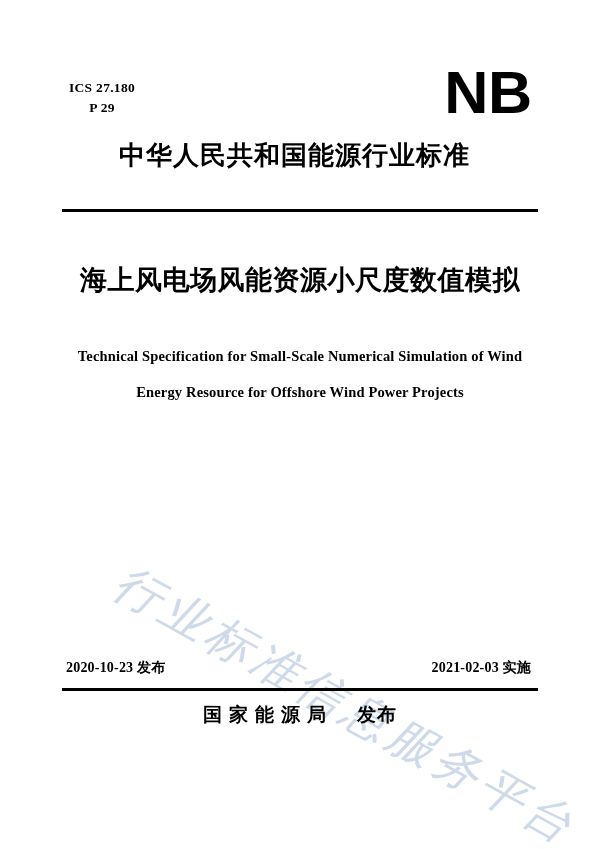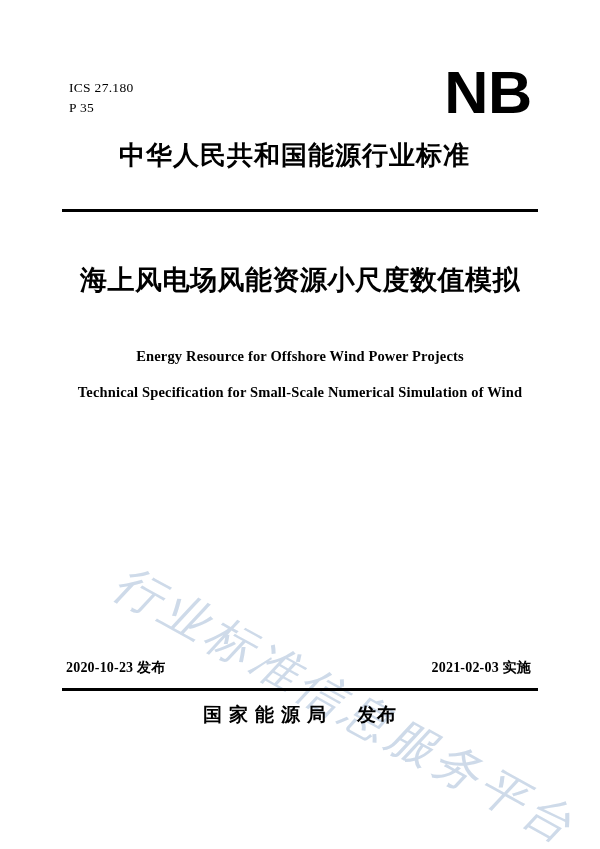--- a/index.html
+++ b/index.html
@@ -28,24 +28,25 @@
 
   
   .ics-block {
     position: absolute;
     left: 69px;
     top: 78px;
     line-height: 1.45;
   }
   .ics-line {
     font-family: "Liberation Serif", "DejaVu Serif", serif;
-    font-weight: normal;
+    font-weight: bold;
     font-size: 13.5px;
     letter-spacing: 0.3px;
     white-space: nowrap;
+    text-align: center;
   }
 
   .nb-logo {
     position: absolute;
     right: 68px;
     top: 63px;
     font-family: "Liberation Sans", "DejaVu Sans", sans-serif;
     font-weight: bold;
     font-size: 60px;
     line-height: 1;
@@ -168,37 +169,37 @@
 </style>
 </head>
 <body>
 
 <div class="page">
 
   <div class="watermark">行业标准信息服务平台</div>
 
   <div class="ics-block">
     <div class="ics-line">ICS 27.180</div>
-    <div class="ics-line">P 35</div>
+    <div class="ics-line">P 29</div>
   </div>
 
   <div class="nb-logo">NB</div>
 
   <div class="std-cn-name">中华人民共和国能源行业标准</div>
 
 
   <div class="rule rule-top"></div>
 
   <div class="title-cn">
     <span class="tline">海上风电场风能资源小尺度数值模拟</span>
   </div>
 
   <div class="title-en">
+    <span class="eline">Technical Specification for Small-Scale Numerical Simulation of Wind</span>
     <span class="eline">Energy Resource for Offshore Wind Power Projects</span>
-    <span class="eline">Technical Specification for Small-Scale Numerical Simulation of Wind</span>
   </div>
 
   <div class="date-row">
     <span class="date-item">2020-10-23 发布</span>
     <span class="date-item">2021-02-03 实施</span>
   </div>
 
   <div class="rule rule-bottom"></div>
 
   <div class="publisher">

